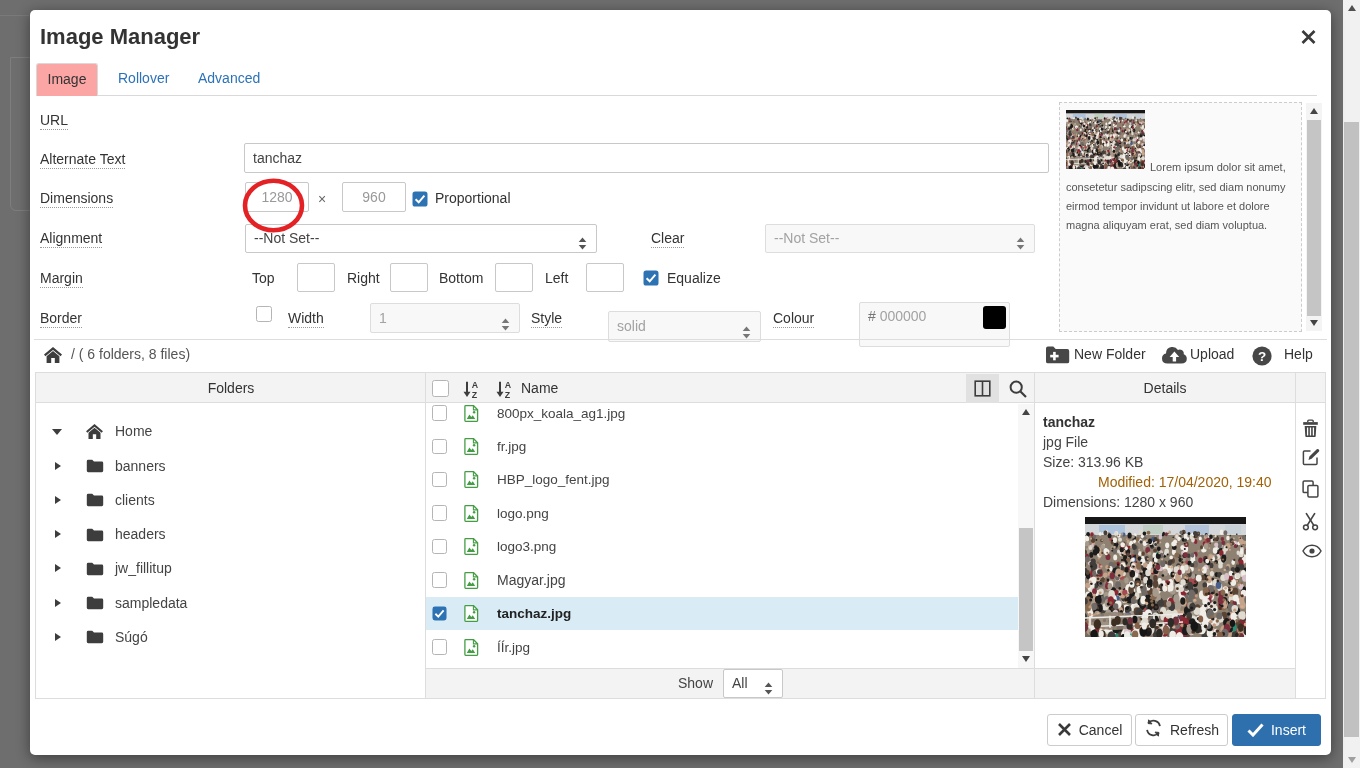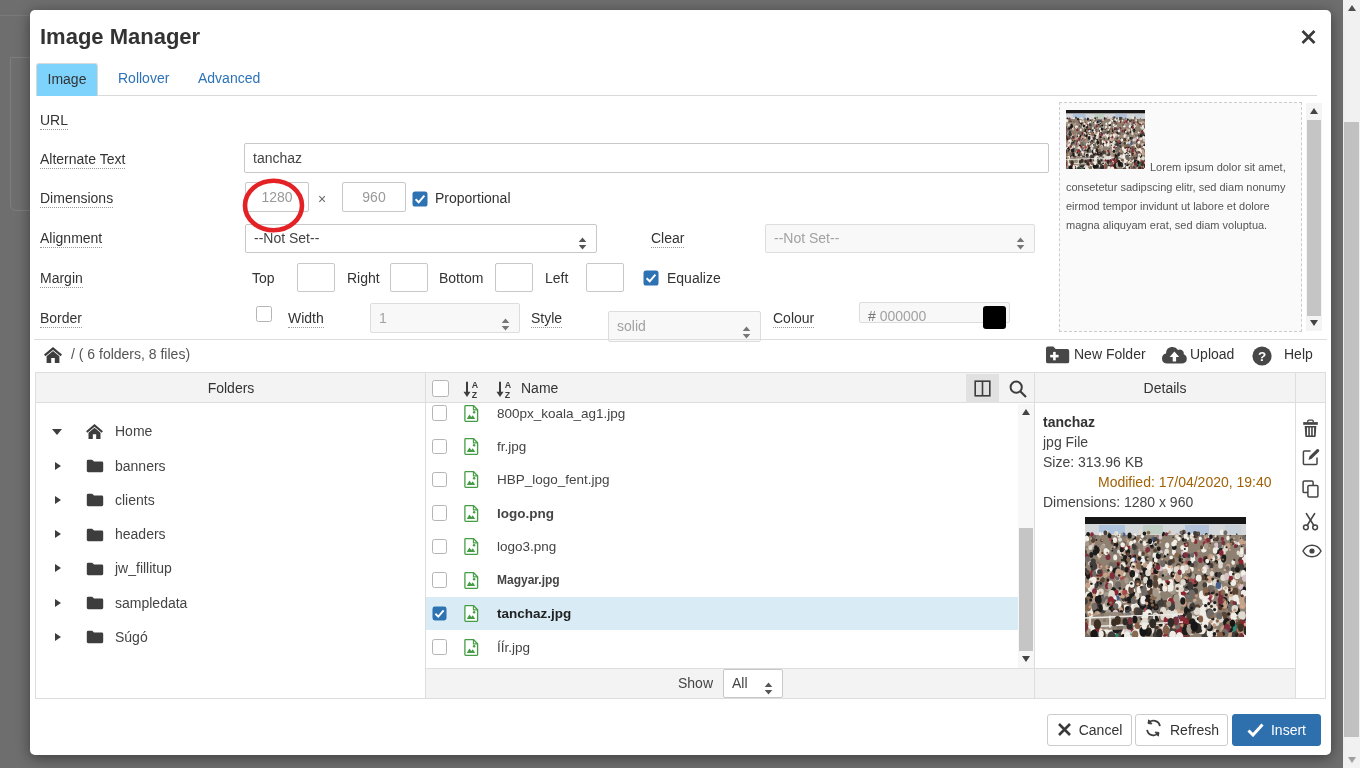--- a/index.html
+++ b/index.html
@@ -1288,21 +1288,21 @@
 <div class="abs" style="right:0;top:0;width:17px;height:768px;background:#f1f1f1"></div>
 <div class="arr-up" style="right:4px;top:5px"></div>
 <div class="abs scrthumb" style="right:1px;top:122px;width:15px;height:615px"></div>
 <div class="arr-dn" style="right:4px;bottom:5px;border-top-color:#a0a0a0"></div>
 <div class="dlg">
 <div class="abs" style="left:10px;top:14px;font-size:22px;font-weight:bold;color:#333">Image Manager</div>
 <div class="abs" style="left:1271px;top:19px"><svg width="15" height="16" viewBox="0 0 15 16">
         <path d="M1.5 2 L13.5 14 M13.5 2 L1.5 14" stroke="#3a3a3a" stroke-width="2.7"></path>
       </svg></div>
 <div class="abs" style="left:10px;top:85px;width:1277px;height:1px;background:#d9d9d9"></div>
-<div class="abs" style="left:6px;top:53px;width:62px;height:33px;background:#7dd3fc;border:1px solid #d9d9d9;border-bottom:none;border-radius:3px 3px 0 0;text-align:center;line-height:31px;color:#333">Image</div>
+<div class="abs" style="left:6px;top:53px;width:62px;height:33px;background:#fca5a5;border:1px solid #d9d9d9;border-bottom:none;border-radius:3px 3px 0 0;text-align:center;line-height:31px;color:#333">Image</div>
 <div class="tablink" style="left:88px;top:60px">Rollover</div>
 <div class="tablink" style="left:168px;top:60px">Advanced</div>
 <div class="lbl" style="left:10px;top:102px"><span>URL</span></div>
 <div class="lbl" style="left:10px;top:141px"><span>Alternate Text</span></div>
 <div class="lbl" style="left:10px;top:180px"><span>Dimensions</span></div>
 <div class="lbl" style="left:10px;top:220px"><span>Alignment</span></div>
 <div class="lbl" style="left:10px;top:260px"><span>Margin</span></div>
 <div class="lbl" style="left:10px;top:300px"><span>Border</span></div>
 <div class="inp" style="left:214px;top:133px;width:805px;height:30px">tanchaz</div>
 <div class="inp ph" style="left:215px;top:172px;width:64px;height:30px">1280</div>
@@ -1343,21 +1343,21 @@
 <div class="inp dis" style="left:340px;top:293px;width:150px;height:30px;line-height:28px">1<span class="caret"><svg width="9" height="13" viewBox="0 0 9 13">
           <path d="M4.5 0.5 L8.3 5 H0.7 Z" fill="#777"></path>
           <path d="M4.5 12.5 L8.3 8 H0.7 Z" fill="#777"></path>
         </svg></span></div>
 <div class="lbl" style="left:501px;top:300px"><span>Style</span></div>
 <div class="inp dis" style="left:578px;top:301px;width:153px;height:31px;line-height:28px">solid<span class="caret"><svg width="9" height="13" viewBox="0 0 9 13">
           <path d="M4.5 0.5 L8.3 5 H0.7 Z" fill="#777"></path>
           <path d="M4.5 12.5 L8.3 8 H0.7 Z" fill="#777"></path>
         </svg></span></div>
 <div class="lbl" style="left:743px;top:300px"><span>Colour</span></div>
-<div class="inp dis" style="left:829px;top:292px;width:151px;height:21px;line-height:27px"><span style="color:#777"># </span>000000<span style="position:absolute;right:3px;top:3px;width:23px;height:23px;background:#000;border-radius:3px"></span></div>
+<div class="inp dis" style="left:829px;top:292px;width:151px;height:45px;line-height:27px"><span style="color:#777"># </span>000000<span style="position:absolute;right:3px;top:3px;width:23px;height:23px;background:#000;border-radius:3px"></span></div>
 <div class="abs" style="left:1029px;top:92px;width:243px;height:230px;border:1px dashed #ccc;background:#fafafa"></div>
 <div class="abs" style="left:1036px;top:100px;width:79px;height:59px"><svg width="79" height="59" viewBox="0 0 161 120" preserveAspectRatio="none">
         <use href="#crowd"></use>
       </svg></div>
 <div class="txt" style="left:1120px;top:150px;color:#555;font-size:11px;line-height:14px">Lorem ipsum dolor sit amet,</div>
 <div class="txt" style="left:1036px;top:169.5px;color:#555;font-size:11px;line-height:14px">consetetur sadipscing elitr, sed diam nonumy</div>
 <div class="txt" style="left:1036px;top:188.7px;color:#555;font-size:11px;line-height:14px">eirmod tempor invidunt ut labore et dolore</div>
 <div class="txt" style="left:1036px;top:207.9px;color:#555;font-size:11px;line-height:14px">magna aliquyam erat, sed diam voluptua.</div>
 <div class="abs" style="left:1276px;top:93px;width:16px;height:228px;background:#f4f4f4"></div>
 <div class="arr-up" style="left:1279.5px;top:98px;border-bottom-color:#444"></div>
@@ -1475,37 +1475,37 @@
             <path d="M2.8 14 L5.4 9.6 L7.3 12 L8.8 10.2 L11.2 14 Z" fill="#449d44"></path>
           </svg></div>
 <div class="txt" style="left:71px;top:67.4px;color:#444;font-weight:normal;font-size:13.5px">HBP_logo_fent.jpg</div>
 <div class="cbu" style="left:5.5px;top:101.4px;width:15.5px;height:15.5px"></div>
 <div class="abs" style="left:38px;top:100.9px"><svg width="15" height="17" viewBox="0 0 15 17">
             <path d="M1.6 0.7 H9.6 L13.6 4.7 V15.6 Q13.6 16.3 12.9 16.3 H1.6 Q0.9 16.3 0.9 15.6 V1.4 Q0.9 0.7 1.6 0.7 Z" fill="#fff" stroke="#449d44" stroke-width="1.3"></path>
             <path d="M9.4 0.9 V4.9 H13.4" fill="none" stroke="#449d44" stroke-width="1.1"></path>
             <circle cx="10.1" cy="7.3" r="1.25" fill="#449d44"></circle>
             <path d="M2.8 14 L5.4 9.6 L7.3 12 L8.8 10.2 L11.2 14 Z" fill="#449d44"></path>
           </svg></div>
-<div class="txt" style="left:71px;top:100.9px;color:#444;font-weight:bold;font-size:13.5px">logo.png</div>
+<div class="txt" style="left:71px;top:100.9px;color:#444;font-weight:normal;font-size:13.5px">logo.png</div>
 <div class="cbu" style="left:5.5px;top:134.8px;width:15.5px;height:15.5px"></div>
 <div class="abs" style="left:38px;top:134.3px"><svg width="15" height="17" viewBox="0 0 15 17">
             <path d="M1.6 0.7 H9.6 L13.6 4.7 V15.6 Q13.6 16.3 12.9 16.3 H1.6 Q0.9 16.3 0.9 15.6 V1.4 Q0.9 0.7 1.6 0.7 Z" fill="#fff" stroke="#449d44" stroke-width="1.3"></path>
             <path d="M9.4 0.9 V4.9 H13.4" fill="none" stroke="#449d44" stroke-width="1.1"></path>
             <circle cx="10.1" cy="7.3" r="1.25" fill="#449d44"></circle>
             <path d="M2.8 14 L5.4 9.6 L7.3 12 L8.8 10.2 L11.2 14 Z" fill="#449d44"></path>
           </svg></div>
 <div class="txt" style="left:71px;top:134.3px;color:#444;font-weight:normal;font-size:13.5px">logo3.png</div>
 <div class="cbu" style="left:5.5px;top:168.2px;width:15.5px;height:15.5px"></div>
 <div class="abs" style="left:38px;top:167.8px"><svg width="15" height="17" viewBox="0 0 15 17">
             <path d="M1.6 0.7 H9.6 L13.6 4.7 V15.6 Q13.6 16.3 12.9 16.3 H1.6 Q0.9 16.3 0.9 15.6 V1.4 Q0.9 0.7 1.6 0.7 Z" fill="#fff" stroke="#449d44" stroke-width="1.3"></path>
             <path d="M9.4 0.9 V4.9 H13.4" fill="none" stroke="#449d44" stroke-width="1.1"></path>
             <circle cx="10.1" cy="7.3" r="1.25" fill="#449d44"></circle>
             <path d="M2.8 14 L5.4 9.6 L7.3 12 L8.8 10.2 L11.2 14 Z" fill="#449d44"></path>
           </svg></div>
-<div class="txt" style="left:71px;top:167.8px;color:#444;font-weight:bold;font-size:12px">Magyar.jpg</div>
+<div class="txt" style="left:71px;top:167.8px;color:#444;font-weight:normal;font-size:14px">Magyar.jpg</div>
 <div class="abs" style="left:0;top:193.0px;width:592px;height:33.4px;background:#d9ecf6"></div>
 <div class="abs" style="left:5.5px;top:201.7px"><svg width="15" height="15" viewBox="0 0 16 16">
             <rect x="0.5" y="0.5" width="15" height="15" rx="2.6" fill="#2d72b2"></rect>
             <path d="M3.6 8.3 L6.7 11.3 L12.4 4.7" fill="none" stroke="#fff" stroke-width="2"></path>
           </svg></div>
 <div class="abs" style="left:38px;top:201.2px"><svg width="15" height="17" viewBox="0 0 15 17">
             <path d="M1.6 0.7 H9.6 L13.6 4.7 V15.6 Q13.6 16.3 12.9 16.3 H1.6 Q0.9 16.3 0.9 15.6 V1.4 Q0.9 0.7 1.6 0.7 Z" fill="#fff" stroke="#449d44" stroke-width="1.3"></path>
             <path d="M9.4 0.9 V4.9 H13.4" fill="none" stroke="#449d44" stroke-width="1.1"></path>
             <circle cx="10.1" cy="7.3" r="1.25" fill="#449d44"></circle>
             <path d="M2.8 14 L5.4 9.6 L7.3 12 L8.8 10.2 L11.2 14 Z" fill="#449d44"></path>

